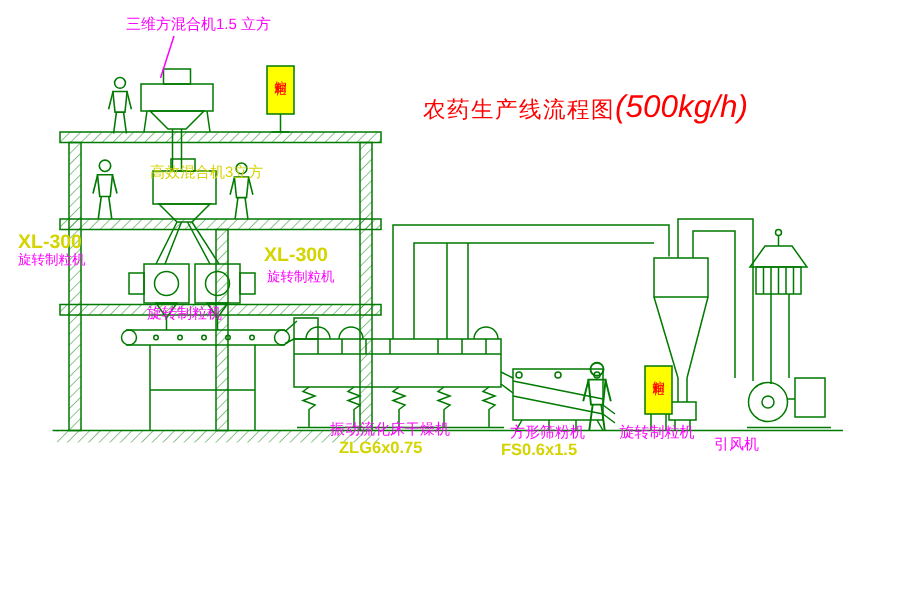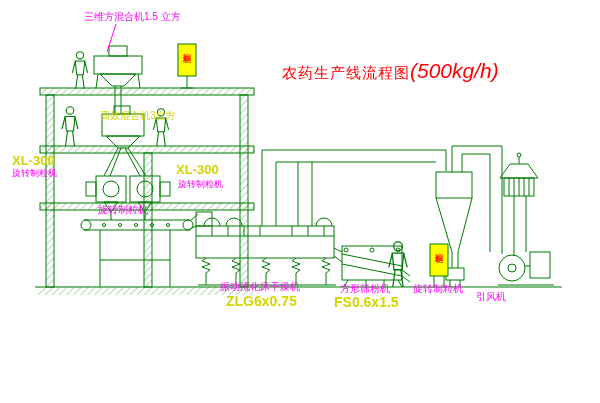--- a/index.html
+++ b/index.html
@@ -4,21 +4,21 @@
 <style>
   html,body{margin:0;padding:0;background:#ffffff;}
   #stage{position:relative;width:600px;height:403px;background:#ffffff;overflow:hidden;
          font-family:"Liberation Sans",sans-serif;}
   #drawing{position:absolute;left:0;top:0;}
   .lbl{position:absolute;white-space:nowrap;line-height:1;}
   .m{color:#ff00ff;font-size:10px;}
   .m.small{font-size:9px;}
   .y{color:#d4d400;font-size:13px;font-weight:bold;}
   .y.small{font-size:10px;font-weight:normal;}
-  .y.big{font-size:14px;}
+  .y.big{font-size:11px;}
   .title{position:absolute;left:282px;top:42px;color:#ff0000;display:flex;align-items:baseline;white-space:nowrap;}
   .title .t1{font-size:15px;letter-spacing:1px;margin-top:22px;}
   .title .t2{font-size:21px;font-style:italic;}
   .cab-text{position:absolute;color:#ff0000;font-size:8px;line-height:1;
             writing-mode:vertical-rl;text-orientation:upright;letter-spacing:1px;}
 </style>
 </head>
 <body>
 
 <div id="stage">

